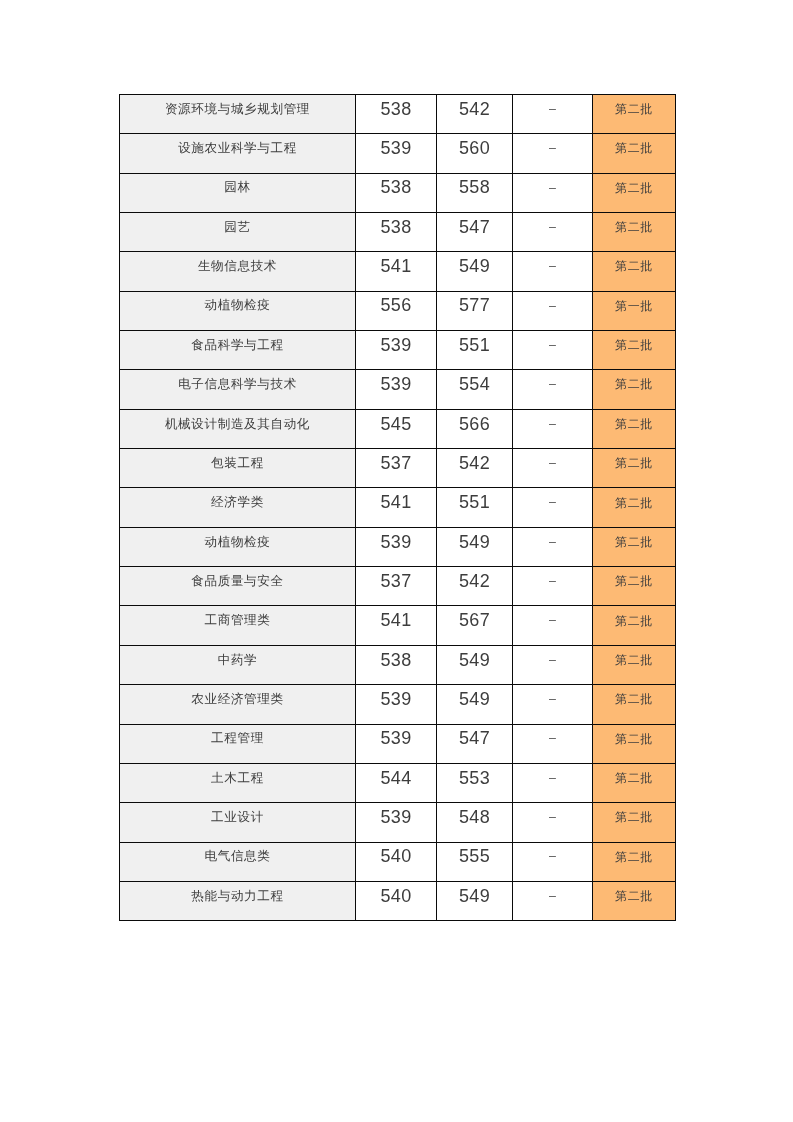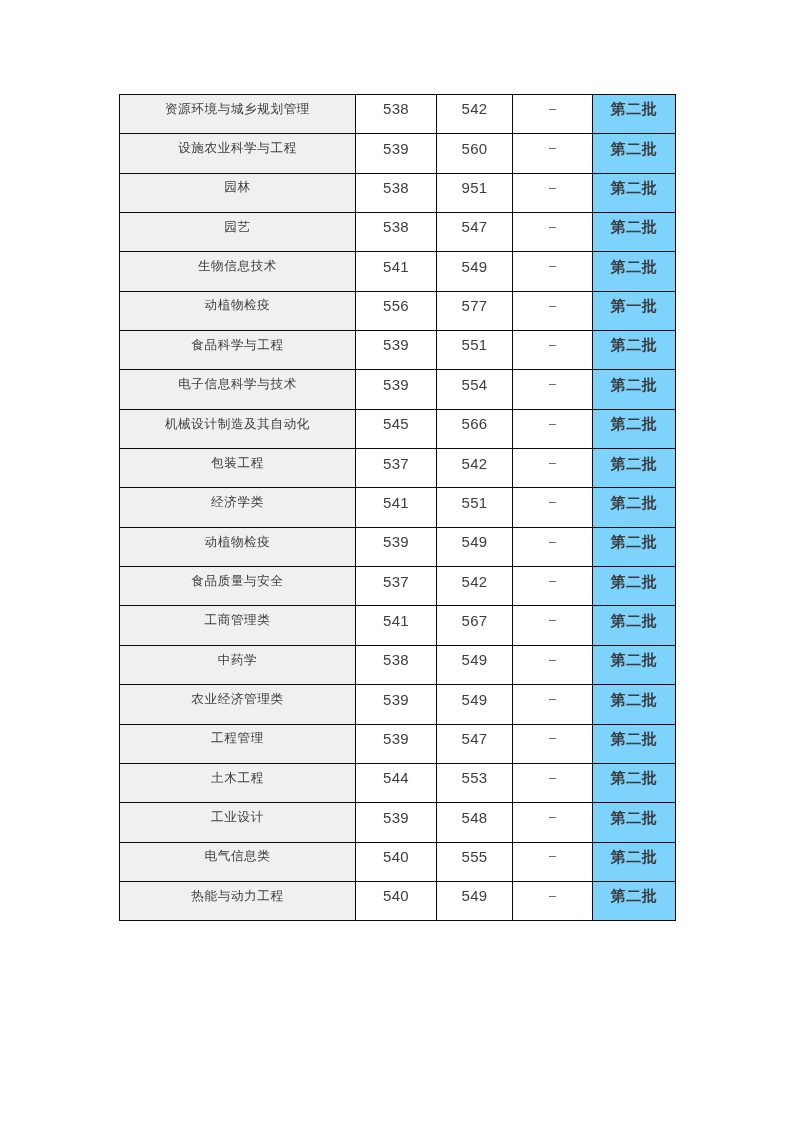--- a/index.html
+++ b/index.html
@@ -61,39 +61,38 @@
     background: #f0f0f0;
     font-family: "Liberation Serif", "DejaVu Serif", serif;
     font-size: 12.6px;
     letter-spacing: 0.6px;
   }
 
   
   #score-table td.cell-num {
     background: #ffffff;
     font-family: "Liberation Sans", "DejaVu Sans", sans-serif;
-    font-size: 15px;
+    font-size: 18px;
     letter-spacing: 0.3px;
   }
 
   
   #score-table td.cell-avg {
     background: #ffffff;
     font-family: "Liberation Sans", "DejaVu Sans", sans-serif;
     font-size: 12.4px;
     color: #555555;
   }
 
   
   #score-table td.cell-batch {
-    background: #7dd3fc;
+    background: #fdba74;
     font-family: "Liberation Serif", "DejaVu Serif", serif;
-    font-size: 15px;
+    font-size: 12px;
     letter-spacing: 0.6px;
-    font-weight: bold;
   }
 </style>
 </head>
 <body>
 
 <div id="page">
 
   <table id="score-table">
     <colgroup>
       <col class="c-major">
@@ -114,21 +113,21 @@
         <tr>
           <td class="cell-major">设施农业科学与工程</td>
           <td class="cell-num">539</td>
           <td class="cell-num">560</td>
           <td class="cell-avg">–</td>
           <td class="cell-batch">第二批</td>
         </tr>
         <tr>
           <td class="cell-major">园林</td>
           <td class="cell-num">538</td>
-          <td class="cell-num">951</td>
+          <td class="cell-num">558</td>
           <td class="cell-avg">–</td>
           <td class="cell-batch">第二批</td>
         </tr>
         <tr>
           <td class="cell-major">园艺</td>
           <td class="cell-num">538</td>
           <td class="cell-num">547</td>
           <td class="cell-avg">–</td>
           <td class="cell-batch">第二批</td>
         </tr>

